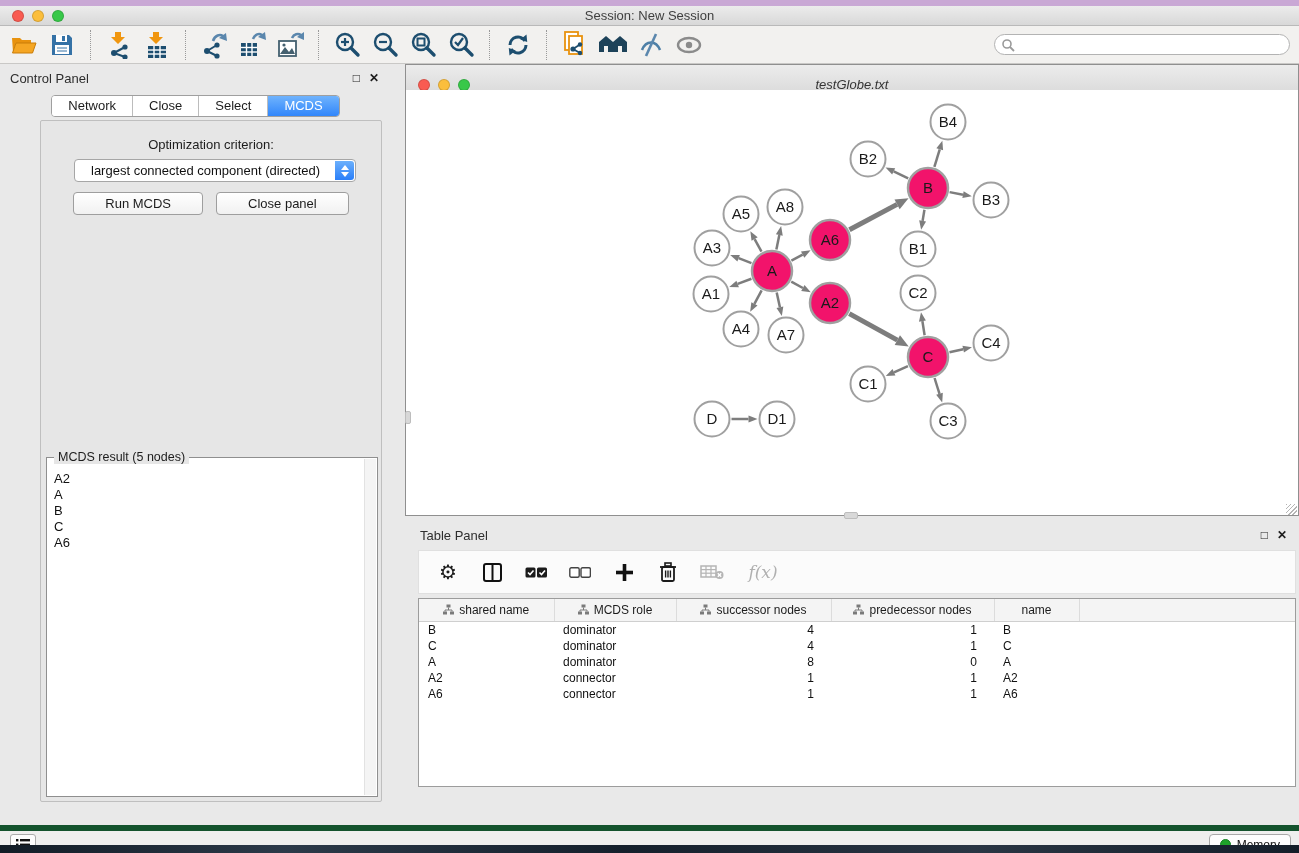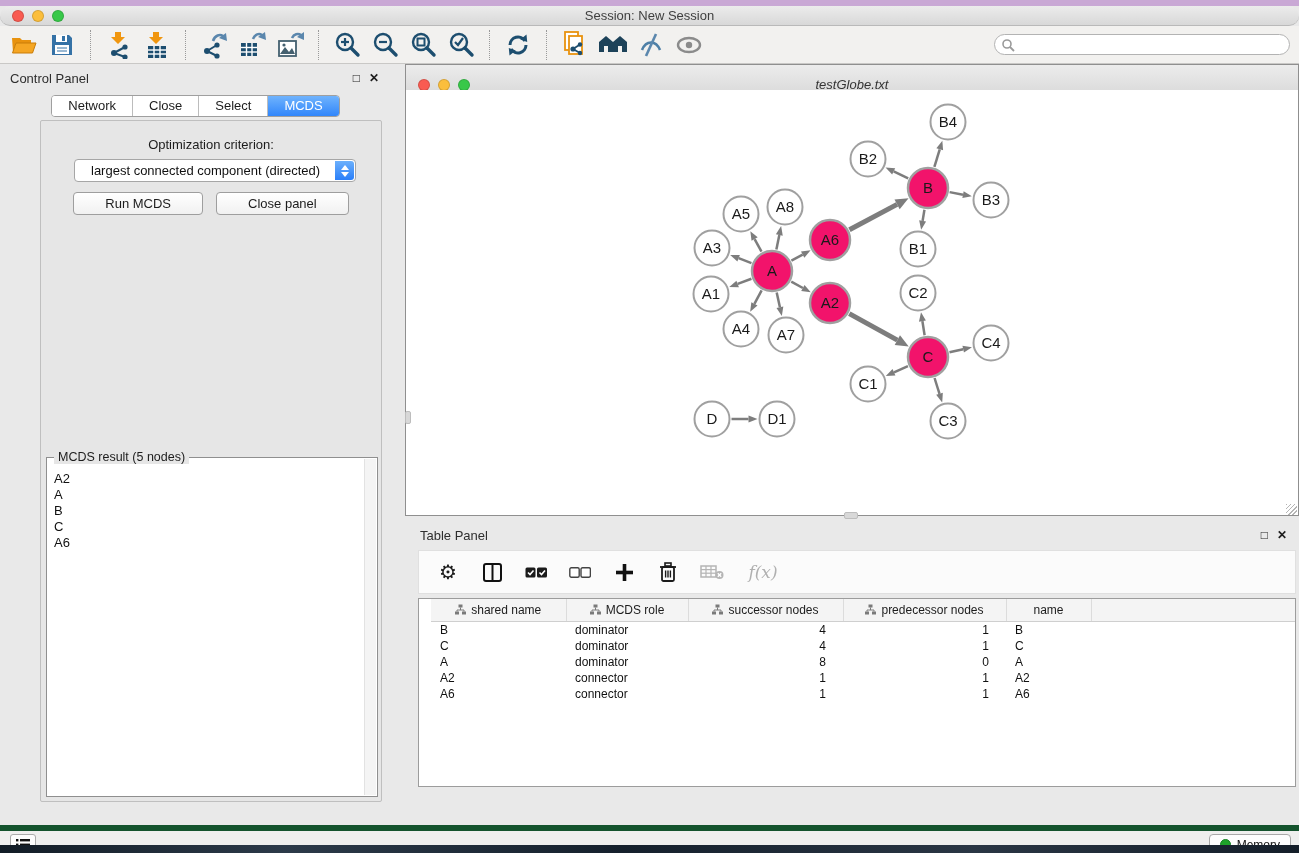--- a/index.html
+++ b/index.html
@@ -8,21 +8,21 @@
   .screen { position:relative; width:1299px; height:853px; background:#e9e9e9; overflow:hidden; }
 
   
   .wp-top { position:absolute; top:0; left:0; right:0; height:6px; background:#c9a8d5; }
   .wp-bottom { position:absolute; bottom:0; left:0; right:0; height:8px;
     background:linear-gradient(90deg,#121c26,#2c3a49 22%,#15202c 48%,#2a3644 75%,#141e29); }
 
   
   .titlebar { position:absolute; top:6px; left:0; right:0; height:20px;
     background:linear-gradient(#ececec,#d8d8d8); border-bottom:1px solid #b9b9b9;
-    display:flex; align-items:center;border-radius:10px; }
+    display:flex; align-items:center; }
   .tl { width:12px; height:12px; border-radius:50%; margin-left:8px; border:1px solid rgba(0,0,0,.15); }
   .tl.red{background:#f95b51;margin-left:12px} .tl.yellow{background:#fbbe3c} .tl.green{background:#38c849}
   .win-title { position:absolute; left:0; right:0; text-align:center; font-size:13px; color:#3f3f3f; }
 
   
   .toolbar { position:absolute; top:26px; left:0; right:0; height:38px; background:#f2f1ef;
     border-bottom:1px solid #c9c8c6; display:flex; align-items:center; }
   .tb-group { display:flex; align-items:center; padding:0 5px; }
   .tb-btn { width:38px; height:32px; display:flex; align-items:center; justify-content:center; }
   .tb-sep { border-left:1px dotted #9a9a9a; height:30px; margin:0 4px; }
@@ -80,21 +80,21 @@
     background:repeating-linear-gradient(135deg,#b5b5b5 0 1px,transparent 1px 3px); }
 
   
   .table-panel { position:absolute; left:14px; right:0; top:457px; bottom:0; }
   .tp-header { height:26px; display:flex; align-items:center; padding:0 12px 0 15px; font-size:13px; color:#2e2e2e; }
   .tp-toolbar { position:absolute; left:13px; right:3px; top:28px; height:44px; background:#fbfbfb;
     border:1px solid #e0e0e0; display:flex; align-items:center; gap:20px; padding-left:17px; }
   .tp-icon { display:flex; align-items:center; justify-content:center; width:24px; height:24px; }
   .gear-glyph { font-size:20px; line-height:20px; color:#1b1b1b; }
   .fx-label { font-family:"DejaVu Serif", serif; font-style:italic; font-size:17px; color:#b0b0b0; }
-  .tp-table { position:absolute; left:13px; right:3px; top:76px; height:189px; border:1px solid #9c9c9c; background:#fff; overflow:hidden;padding-left:12px; }
+  .tp-table { position:absolute; left:13px; right:3px; top:76px; height:189px; border:1px solid #9c9c9c; background:#fff; overflow:hidden; }
   table.grid { border-collapse:collapse; table-layout:fixed; width:100%; font-size:12px; }
   table.grid th { height:22px; background:#f4f4f4; border-bottom:1px solid #cfcfcf; border-right:1px solid #dcdcdc;
     font-weight:400; color:#1c1c1c; }
   table.grid th:last-child { border-right:none; }
   .th-inner { display:flex; align-items:center; justify-content:center; gap:5px; }
   table.grid td { height:16px; line-height:16px; color:#111; white-space:nowrap; overflow:hidden; }
   td.c-text { text-align:left; padding-left:9px; }
   td.c-num  { text-align:right; padding-right:17px; }
   .tp-tabs { position:absolute; left:0; right:0; top:269px; display:flex; justify-content:center; }
 

